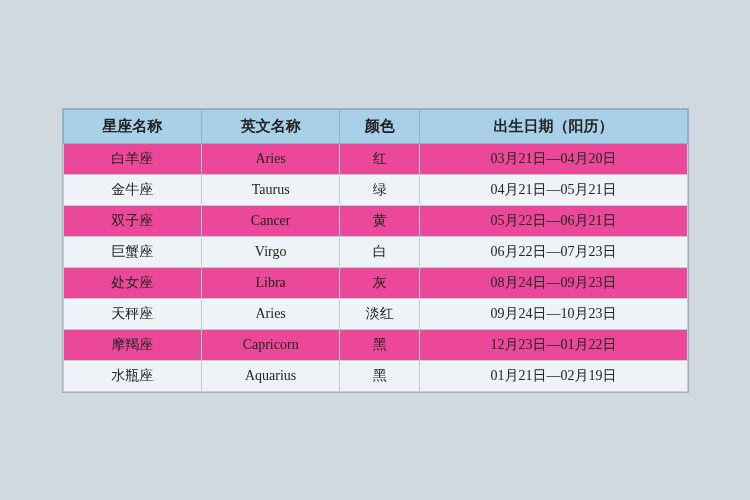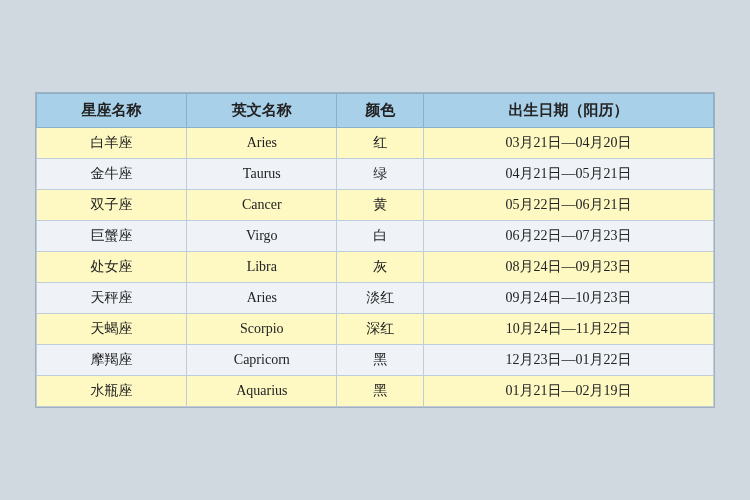--- a/index.html
+++ b/index.html
@@ -14,40 +14,40 @@
       background-color: #d0d8e0;
       display: flex;
       align-items: center;
       justify-content: center;
       font-family: 'SimSun', '宋体', serif;
     }
 
     .table-container {
       background-color: #f0f4f8;
       border: 1px solid #a0b0c0;
-      width: 680px;
+      width: 627px;
     }
 
     table {
       width: 100%;
       border-collapse: collapse;
     }
 
     th {
       background-color: #a8d0e8;
       color: #222;
       font-weight: bold;
       font-size: 15px;
       padding: 7px 5px;
       border: 1px solid #8ab0c8;
       text-align: center;
     }
 
     td {
-      background-color: #fef9c3;
+      background-color: #ec4899;
       color: #222;
       font-size: 14px;
       padding: 6px 5px;
       border: 1px solid #c0ccd8;
       text-align: center;
     }
 
     tr:nth-child(even) td {
       background-color: #eff3f8;
     }
@@ -96,26 +96,20 @@
           <td>灰</td>
           <td>08月24日—09月23日</td>
         </tr>
         <tr>
           <td>天秤座</td>
           <td>Aries</td>
           <td>淡红</td>
           <td>09月24日—10月23日</td>
         </tr>
         <tr>
-          <td>天蝎座</td>
-          <td>Scorpio</td>
-          <td>深红</td>
-          <td>10月24日—11月22日</td>
-        </tr>
-        <tr>
           <td>摩羯座</td>
           <td>Capricorn</td>
           <td>黑</td>
           <td>12月23日—01月22日</td>
         </tr>
         <tr>
           <td>水瓶座</td>
           <td>Aquarius</td>
           <td>黑</td>
           <td>01月21日—02月19日</td>

